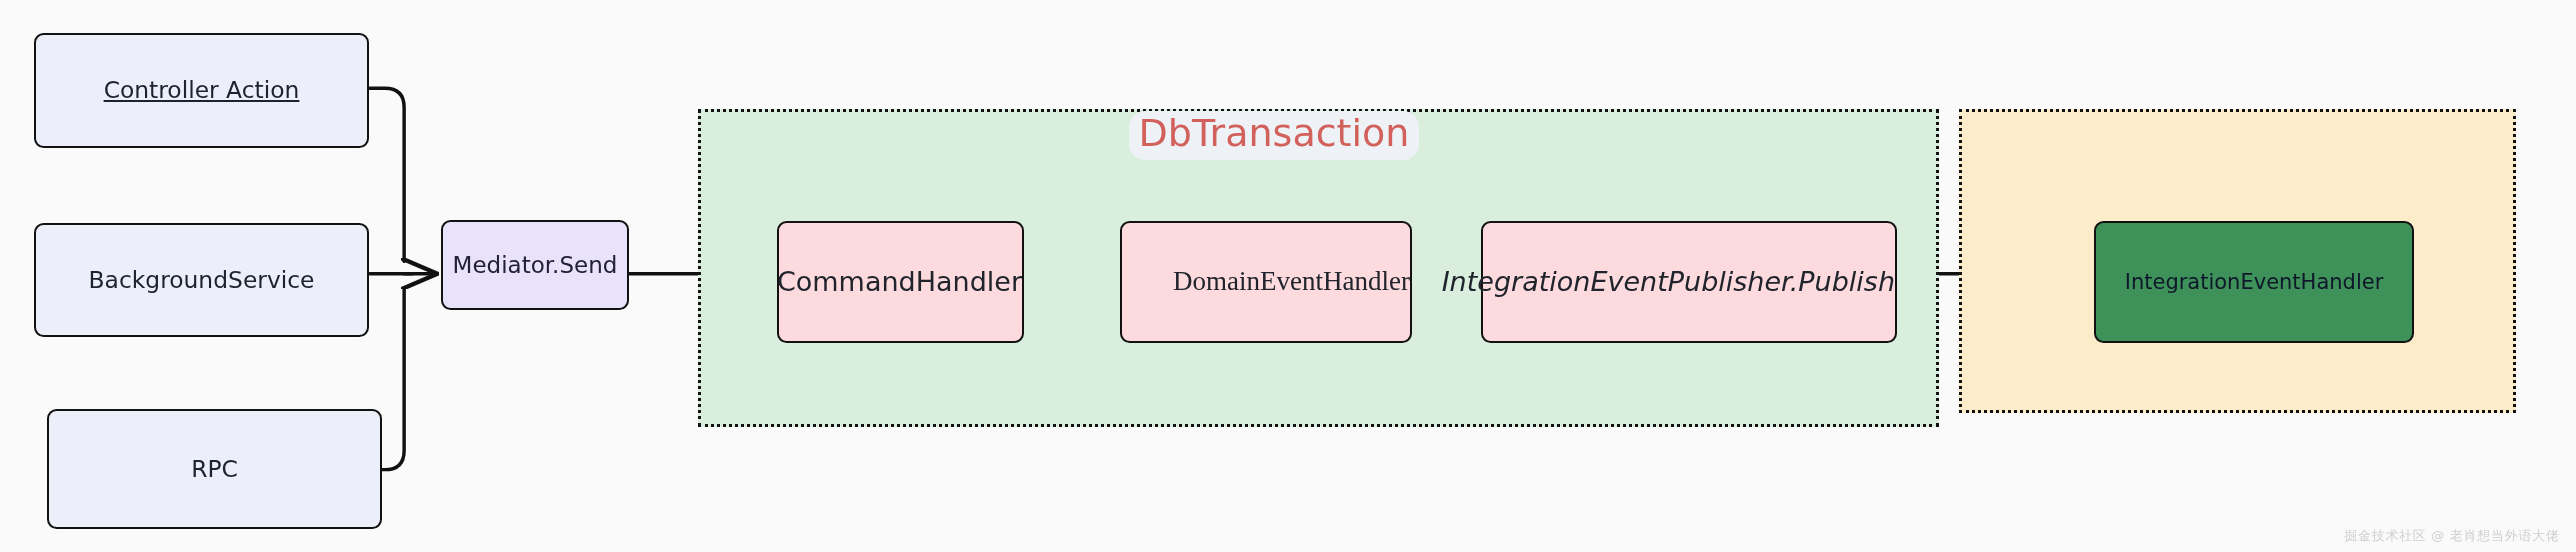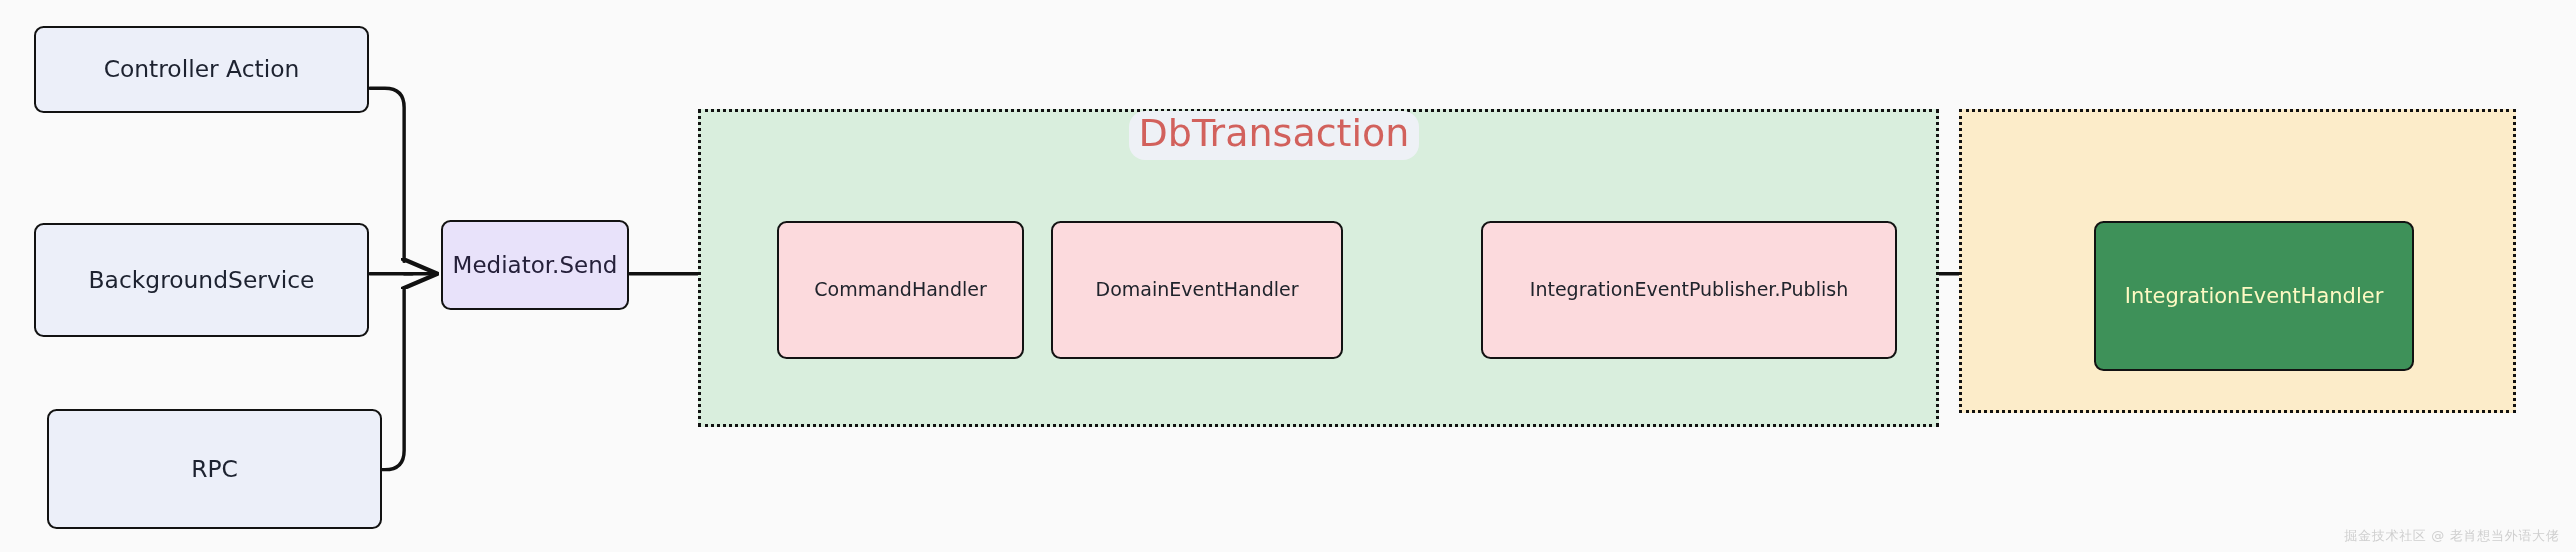--- a/index.html
+++ b/index.html
@@ -39,21 +39,21 @@
     white-space: nowrap;
   }
   
   .src {
     left: 34px;
     width: 335px;
     background: #eceff9;
     font-size: 23.4px;
     color: #1d2230;
   }
-  #src-0 { top: 26px;  height: 87px; }
+  #src-0 { top: 33px;  height: 115px; text-decoration: underline; }
   #src-1 { top: 223px; height: 114px; text-align: center; }
   #src-2 { top: 409px; height: 120px; margin-left: 13px; }
 
   
   #mediator {
     left: 441px;
     top: 220px;
     width: 188px;
     height: 90px;
     background: #e8e2fa;
@@ -96,37 +96,38 @@
     top: 111px;
   }
   #group-ec-title {
     left: 2002px;
     top: 110px;
   }
 
   
   .pipe {
     top: 221px;
-    height: 138px;
+    height: 122px;
     background: #fcdadd;
-    font-size: 19px;
+    font-size: 27px;
     color: #20242c;
+    justify-content: flex-end;
   }
   #pipe-0 { left: 777px; width: 247px; }
-  #pipe-1 { left: 1051px; width: 292px; }
-  #pipe-2 { left: 1481px; width: 416px; }
+  #pipe-1 { left: 1120px; width: 292px; font-family: Liberation Serif, serif; }
+  #pipe-2 { left: 1481px; width: 416px; font-style: italic; }
 
   
   #handler {
     left: 2094px;
     top: 221px;
     width: 320px;
-    height: 150px;
+    height: 122px;
     background: #3e9159;
-    color: #fef9c3;
+    color: #0f172a;
     font-size: 21px;
   }
 
   
   #watermark {
     position: absolute;
     right: 16.5px;
     bottom: 8.2px;
     font-size: 13px;
     color: #cfcfcf;

